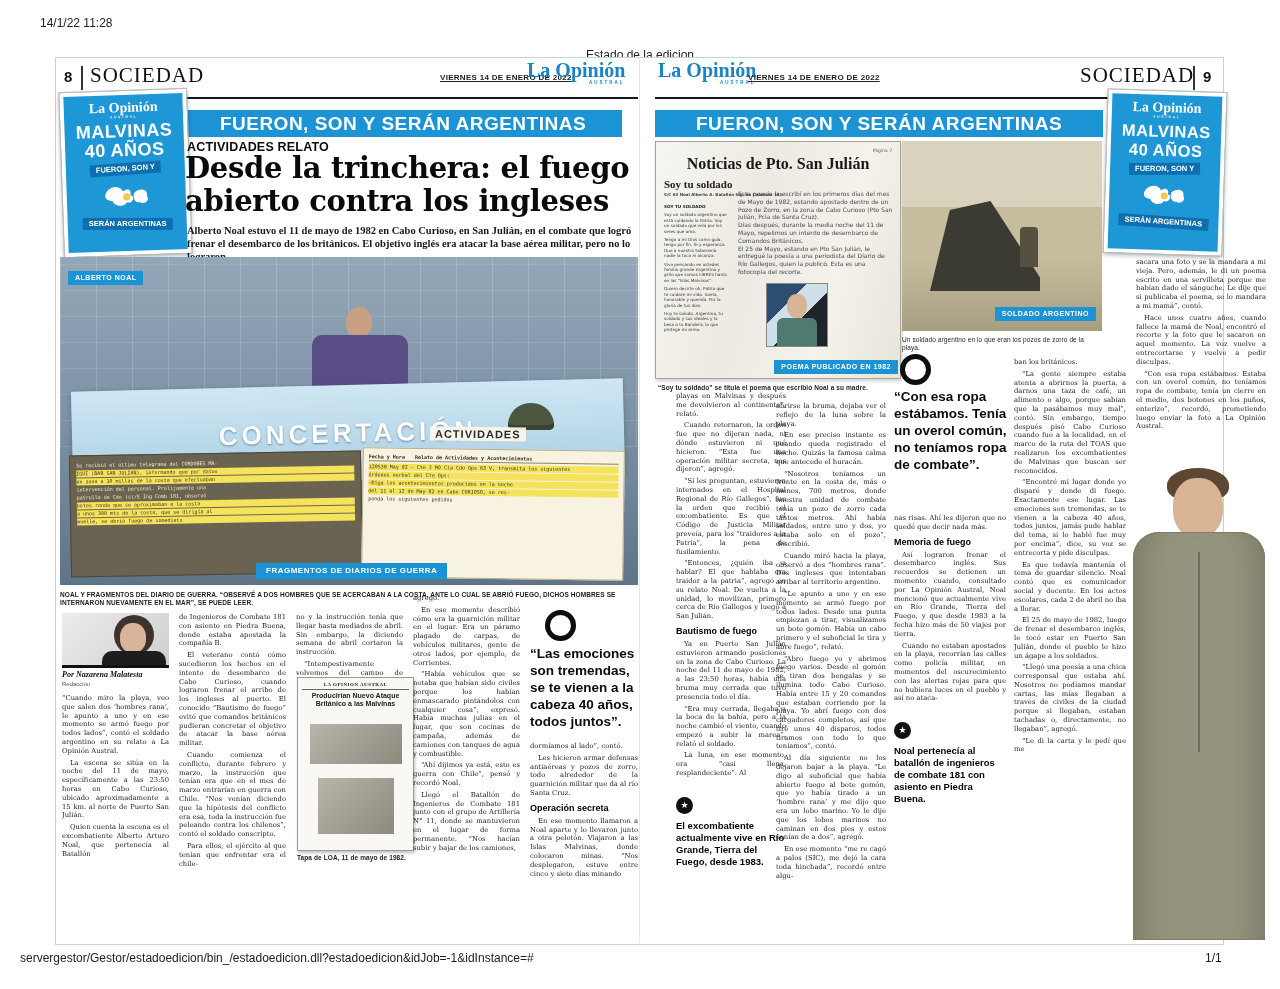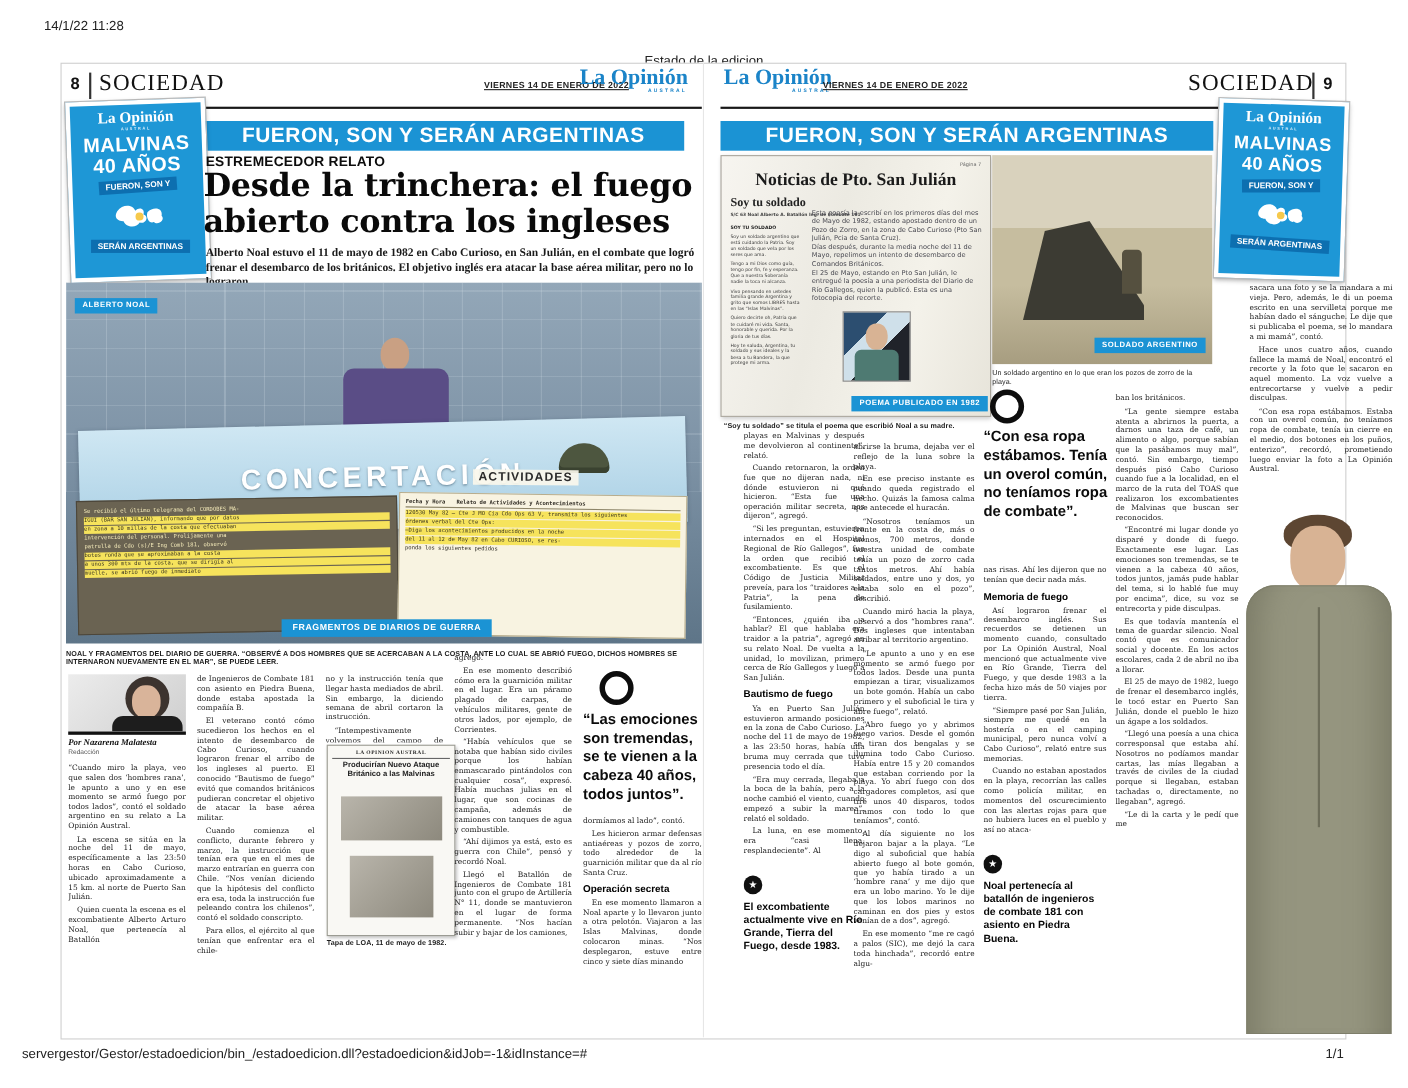--- a/index.html
+++ b/index.html
@@ -151,21 +151,21 @@
     <div class="bl2">40 AÑOS</div>
     <div class="ribbon">FUERON, SON Y</div>
     <svg width="56" height="42" viewBox="0 0 60 46">
       <path d="M8,18 C14,10 24,12 26,18 C30,14 36,16 34,22 C40,24 36,32 30,30 C26,36 16,34 14,28 C8,28 4,24 8,18 Z" fill="#fff"></path>
       <path d="M38,20 C44,14 54,16 52,24 C56,28 48,34 44,30 C40,32 36,26 38,20 Z" fill="#fff"></path>
       <circle cx="30" cy="24" r="4" fill="#f6c94c"></circle>
     </svg>
     <div class="ribbon r2">SERÁN ARGENTINAS</div>
   </div>
 
-  <div class="abs kicker" style="left:187px;top:140px;">ESTREMECEDOR RELATO</div>
+  <div class="abs kicker" style="left:187px;top:140px;">ACTIVIDADES RELATO</div>
   <div class="abs headline" style="left:185px;top:152px;width:452px;">Desde la trinchera: el fuego abierto contra los ingleses</div>
   <div class="abs deck" style="left:187px;top:224px;width:448px;">Alberto Noal estuvo el 11 de mayo de 1982 en Cabo Curioso, en San Julián, en el combate que logró frenar el desembarco de los británicos. El objetivo inglés era atacar la base aérea militar, pero no lo lograron.</div>
 
   <div class="abs mainphoto" style="left:60px;top:257px;width:578px;height:328px;">
     <div class="abs windowgrid"></div>
     <div class="abs head" style="left:286px;top:50px;width:26px;height:30px;"></div>
     <div class="abs torso" style="left:252px;top:78px;width:96px;height:86px;"></div>
     <div class="abs chip" style="left:8px;top:14px;">ALBERTO NOAL</div>
     <div class="abs concert" style="left:12px;top:128px;width:552px;height:96px;">
       <span>CONCERTACIÓN</span>
@@ -328,24 +328,23 @@
       <p class="bp">“Nosotros teníamos un frente en la costa de, más o menos, 700 metros, donde nuestra unidad de combate tenía un pozo de zorro cada tantos metros. Ahí había soldados, entre uno y dos, yo estaba solo en el pozo”, describió.</p>
       <p class="bp">Cuando miró hacia la playa, observó a dos “hombres rana”. Dos ingleses que intentaban arribar al territorio argentino.</p>
       <p class="bp">“Le apunto a uno y en ese momento se armó fuego por todos lados. Desde una punta empiezan a tirar, visualizamos un bote gomón. Había un cabo primero y el suboficial le tira y abre fuego”, relató.</p>
       <p class="bp">“Abro fuego yo y abrimos fuego varios. Desde el gomón se tiran dos bengalas y se ilumina todo Cabo Curioso. Había entre 15 y 20 comandos que estaban corriendo por la playa. Yo abrí fuego con dos cargadores completos, así que tiré unos 40 disparos, todos tiramos con todo lo que teníamos”, contó.</p>
       <p class="bp">Al día siguiente no los dejaron bajar a la playa. “Le digo al suboficial que había abierto fuego al bote gomón, que yo había tirado a un ‘hombre rana’ y me dijo que era un lobo marino. Yo le dije que los lobos marinos no caminan en dos pies y estos venían de a dos”, agregó.</p>
       <p class="bp">En ese momento “me re cagó a palos (SIC), me dejó la cara toda hinchada”, recordó entre algu-</p>
     </div>
   <div class="abs qring" style="left:900px;top:354px;"></div>
   <div class="abs pullquote" style="left:894px;top:388px;width:116px;">“Con esa ropa estábamos. Tenía un overol común, no teníamos ropa de combate”.</div>
   <div class="abs flow" style="left:894px;top:514px;width:112px;height:372px;">
-      <p class="bp fl">nas risas. Ahí les dijeron que no tenían que decir nada más.</p>
+      <p class="bp fl">nas risas. Ahí les dijeron que no quedé que decir nada más.</p>
       <p class="bp colhead">Memoria de fuego</p>
       <p class="bp">Así lograron frenar el desembarco inglés. Sus recuerdos se detienen un momento cuando, consultado por La Opinión Austral, Noal mencionó que actualmente vive en Río Grande, Tierra del Fuego, y que desde 1983 a la fecha hizo más de 50 viajes por tierra.</p>
-      <p class="bp">“Siempre pasé por San Julián, siempre me quedé en la hostería o en el camping municipal, pero nunca volví a Cabo Curioso”, relató entre sus memorias.</p>
       <p class="bp">Cuando no estaban apostados en la playa, recorrían las calles como policía militar, en momentos del oscurecimiento con las alertas rojas para que no hubiera luces en el pueblo y así no ataca-</p>
       <div class="fact"><span class="star">★</span><div class="fact-text">Noal pertenecía al batallón de ingenieros de combate 181 con asiento en Piedra Buena.</div></div>
     </div>
   <div class="abs flow" style="left:1014px;top:358px;width:112px;height:528px;">
       <p class="bp fl">ban los británicos.</p>
       <p class="bp">“La gente siempre estaba atenta a abrirnos la puerta, a darnos una taza de café, un alimento o algo, porque sabían que la pasábamos muy mal”, contó. Sin embargo, tiempo después pisó Cabo Curioso cuando fue a la localidad, en el marco de la ruta del TOAS que realizaron los excombatientes de Malvinas que buscan ser reconocidos.</p>
       <p class="bp">“Encontré mi lugar donde yo disparé y donde di fuego. Exactamente ese lugar. Las emociones son tremendas, se te vienen a la cabeza 40 años, todos juntos, jamás pude hablar del tema, si lo hablé fue muy por encima”, dice, su voz se entrecorta y pide disculpas.</p>
       <p class="bp">Es que todavía mantenía el tema de guardar silencio. Noal contó que es comunicador social y docente. En los actos escolares, cada 2 de abril no iba a llorar.</p>
       <p class="bp">El 25 de mayo de 1982, luego de frenar el desembarco inglés, le tocó estar en Puerto San Julián, donde el pueblo le hizo un ágape a los soldados.</p>
       <p class="bp">“Llegó una poesía a una chica corresponsal que estaba ahí. Nosotros no podíamos mandar cartas, las mías llegaban a través de civiles de la ciudad porque si llegaban, estaban tachadas o, directamente, no llegaban”, agregó.</p>

